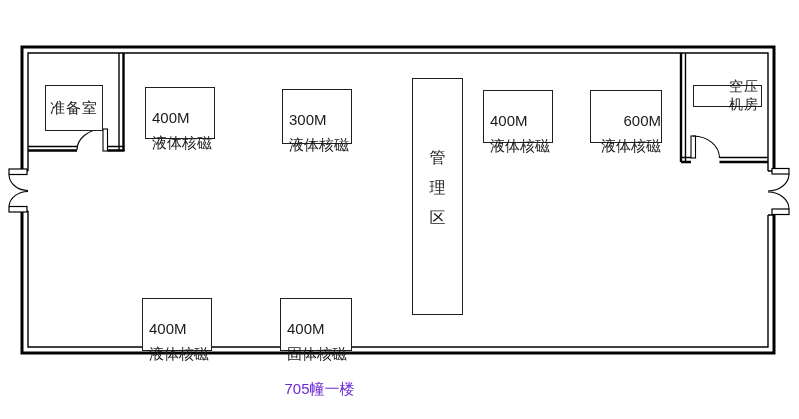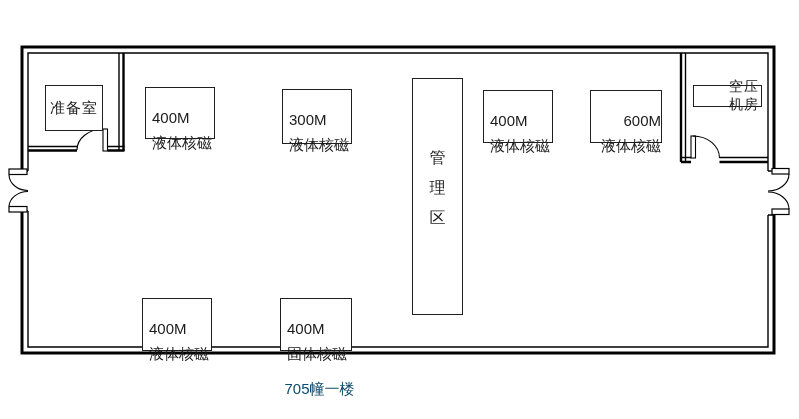--- a/index.html
+++ b/index.html
@@ -16,21 +16,21 @@
   .eq-box{padding:17px 0 0 6px;line-height:25px;margin-top:16px;}
   .eq-box .l1,.eq-box .l2{display:block;white-space:nowrap;}
   .room-label{display:flex;align-items:center;justify-content:center;letter-spacing:1px;}
   .admin-box{
     display:flex;flex-direction:column;align-items:center;justify-content:center;
     gap:9px;font-size:16px;
   }
   .admin-box .vchar{display:block;transform:translateY(-8px);}
   .caption{
     position:absolute;left:0;top:380px;width:639px;text-align:center;
-    font-size:15px;color:#0c4a6e;
+    font-size:15px;color:#6d28d9;
   }
 </style>
 </head>
 <body>
 
 <div id="stage">
 
   <svg id="plan-svg" width="799" height="419" viewBox="0 0 799 419">
 
     <g stroke="#000" fill="none">

